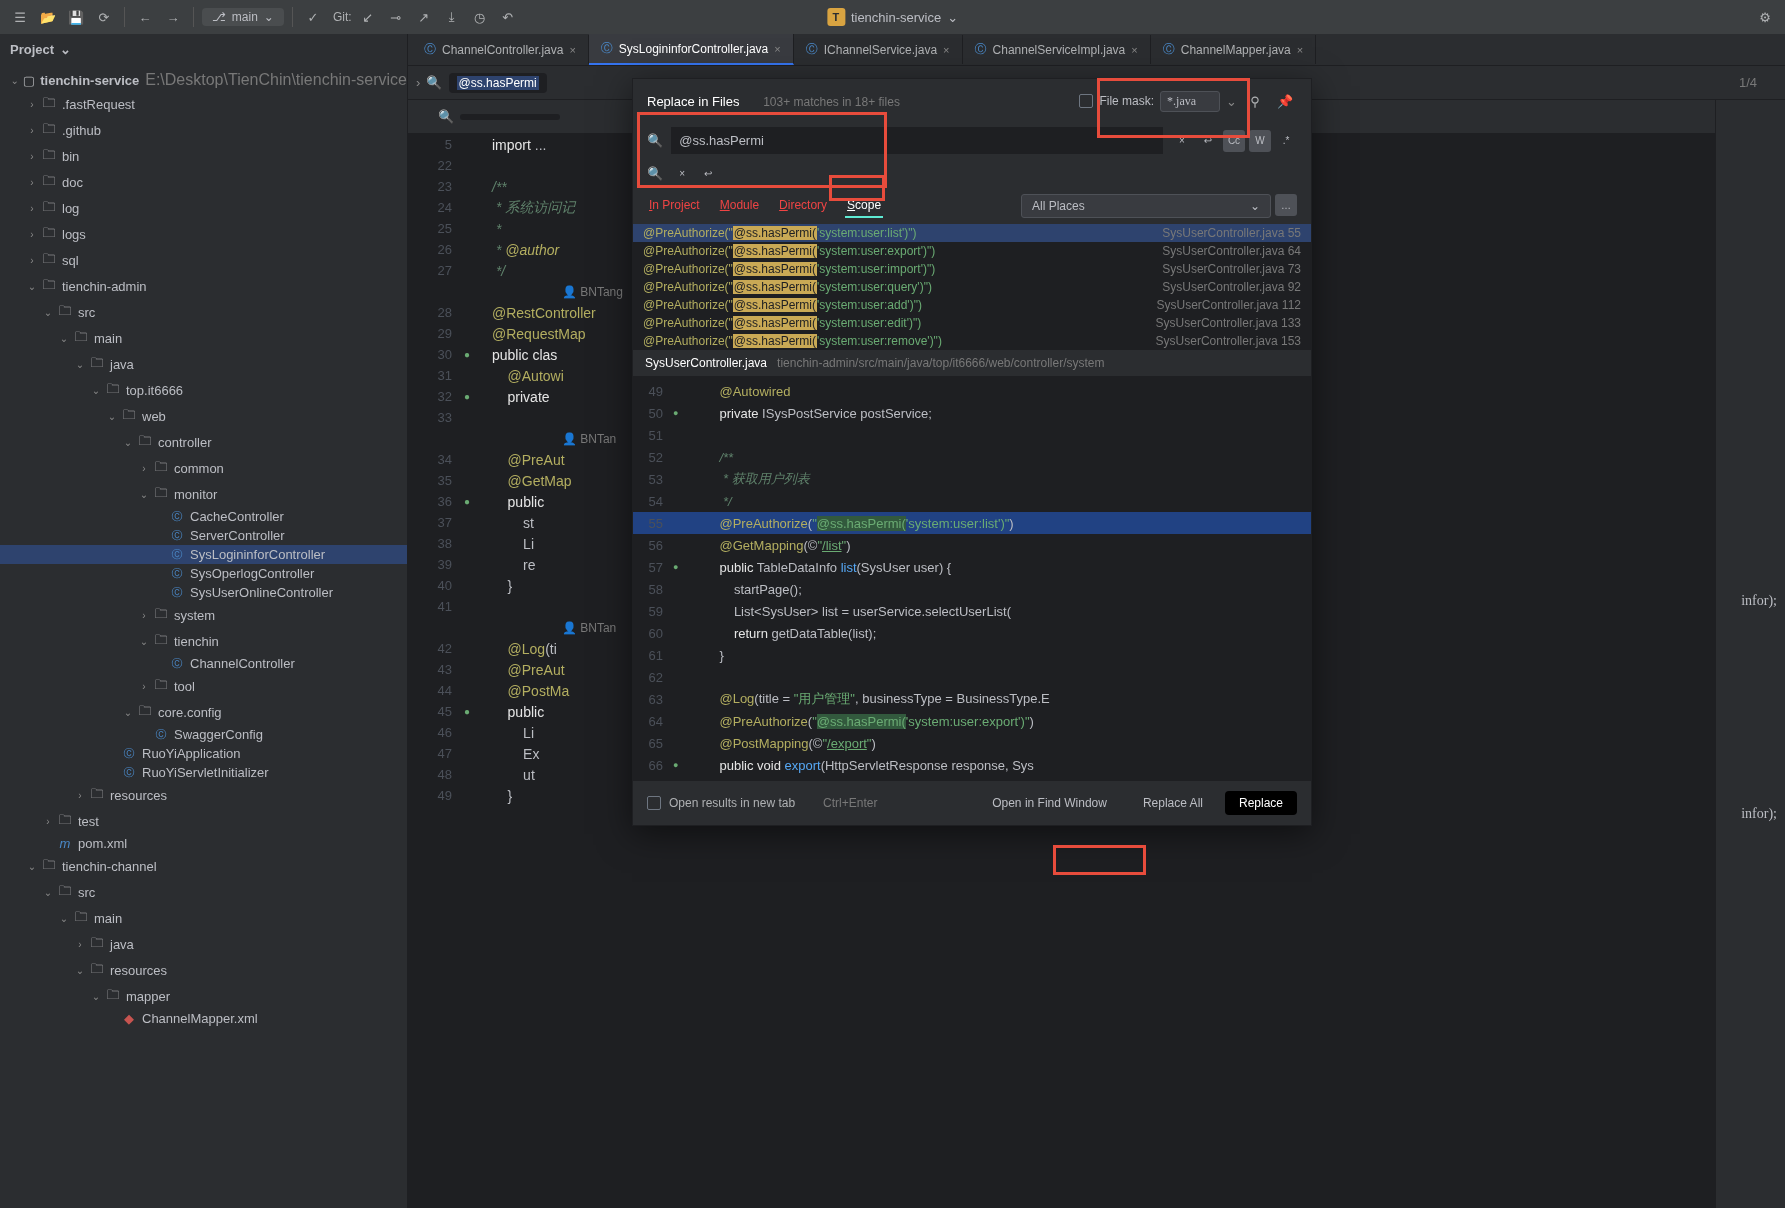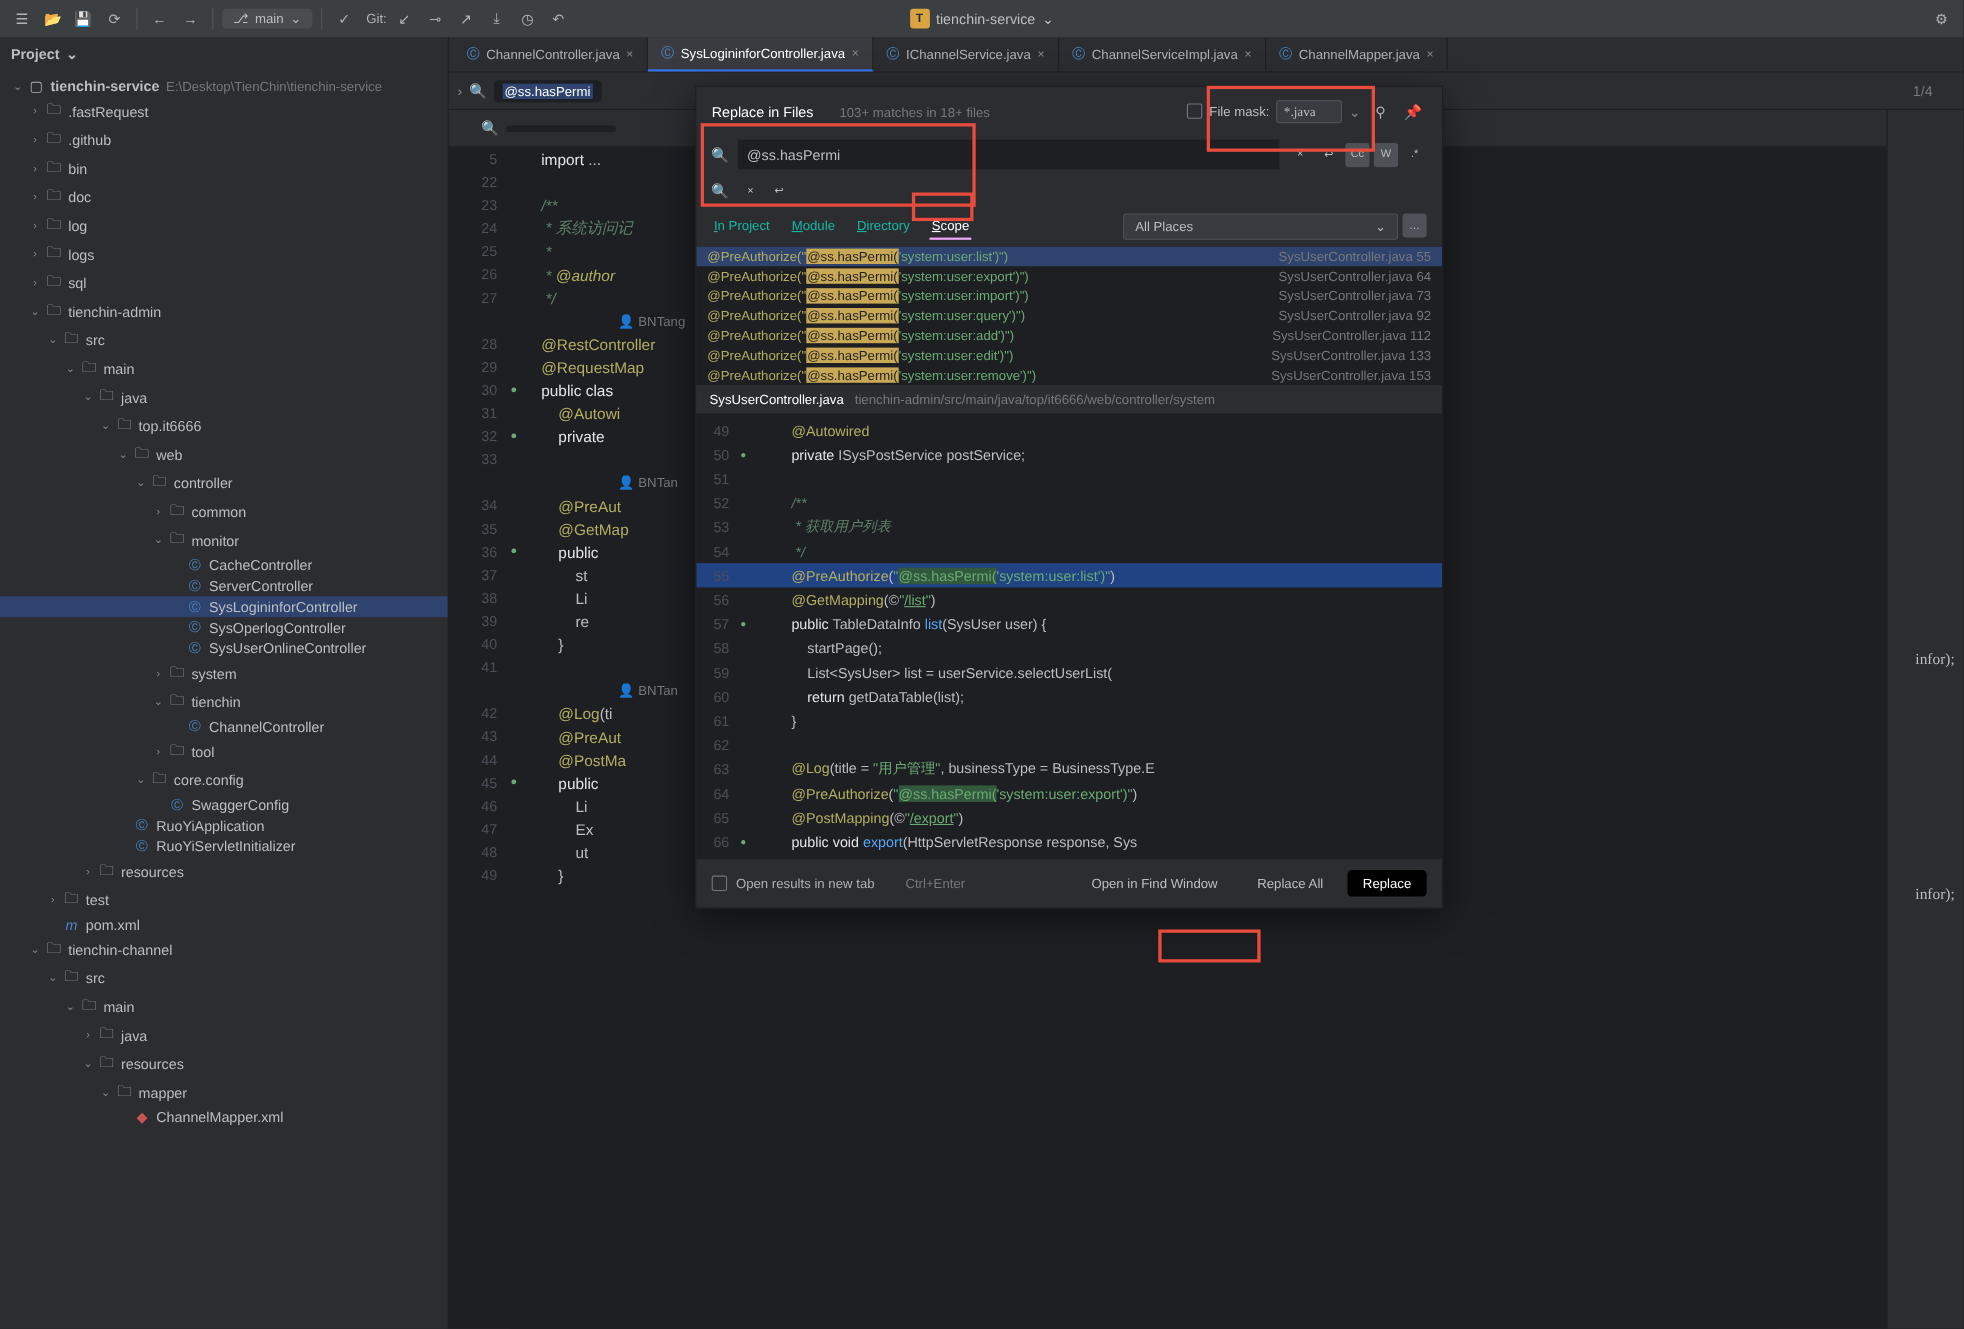--- a/index.html
+++ b/index.html
@@ -15,21 +15,21 @@
 .sidebar { width:408px; background:#2b2d30; border-right:1px solid #1e1f22; overflow-y:auto; }
 .project-header { padding:8px 10px; font-weight:bold; font-size:13px; display:flex; align-items:center; gap:6px; }
 .tree { padding:4px 0; }
 .tree-item { display:flex; align-items:center; padding:2px 0; cursor:pointer; white-space:nowrap; }
 .tree-item.selected { background:#2e436e; color:#fff; }
 .tree-arrow { width:16px; text-align:center; color:#888; font-size:10px; }
 .tree-icon { width:18px; margin-right:4px; display:flex; align-items:center; justify-content:center; }
 .folder-icon { color:#afb1b3; }
 .class-icon { color:#4a88c7; font-size:11px; }
 .tree-label { color:#bcbec4; }
-.tree-path { color:#787878; font-size:12px; margin-left:6px; }
+.tree-path { color:#787878; font-size:16px; margin-left:6px; }
 .indent-0{padding-left:8px}.indent-1{padding-left:24px}.indent-2{padding-left:40px}.indent-3{padding-left:56px}.indent-4{padding-left:72px}.indent-5{padding-left:88px}.indent-6{padding-left:104px}.indent-7{padding-left:120px}.indent-8{padding-left:136px}.indent-9{padding-left:152px}
 .editor-area { flex:1; display:flex; flex-direction:column; position:relative; }
 .tabs { height:32px; background:#2b2d30; display:flex; align-items:center; border-bottom:1px solid #1e1f22; padding-left:4px; }
 .tab { padding:6px 12px; display:flex; align-items:center; gap:6px; font-size:12px; color:#afb1b3; cursor:pointer; border-right:1px solid #1e1f22; }
 .tab.active { background:#393b40; color:#fff; border-bottom:2px solid #3574f0; }
 .tab-close { color:#888; font-size:11px; }
 .search-bar { height:34px; background:#2b2d30; display:flex; align-items:center; padding:0 8px; gap:6px; border-bottom:1px solid #1e1f22; }
 .search-input-box { background:#1e1f22; border-radius:4px; padding:3px 8px; display:flex; align-items:center; gap:6px; }
 .search-text { background:#2e436e; padding:0 2px; color:#fff; font-size:12px; }
 .editor-content { flex:1; background:#1e1f22; font-family:'JetBrains Mono',Consolas,monospace; font-size:14px; overflow:hidden; position:relative; }
@@ -45,22 +45,22 @@
 .dialog-matches { color:#787878; font-size:12px; margin-left:20px; }
 .file-mask-area { display:flex; align-items:center; gap:6px; }
 .file-mask-input { background:#393b40; border:1px solid #4e5157; padding:2px 6px; border-radius:3px; width:60px; font-size:12px; color:#bcbec4;font-family:Liberation Serif, serif; }
 .dialog-input-row { padding:4px 14px; display:flex; align-items:center; gap:8px; }
 .dialog-input { flex:1; background:#1e1f22; border:none; padding:6px 8px; color:#bcbec4; font-size:13px; outline:none; }
 .dialog-input-icons { display:flex; gap:4px; }
 .icon-btn { width:22px; height:22px; display:flex; align-items:center; justify-content:center; background:#4e5157; border-radius:3px; font-size:10px; cursor:pointer; }
 .icon-btn.plain { background:transparent; }
 .dialog-tabs { padding:6px 14px; display:flex; gap:16px; align-items:center; justify-content:space-between; }
 .dialog-tab-group { display:flex; gap:16px; }
-.dialog-tab { font-size:12px; color:#14b8a6; cursor:pointer; padding:4px 2px; }
-.dialog-tab.active { color:#fff; border-bottom:2px solid #f0abfc; }
+.dialog-tab { font-size:12px; color:#ef4444; cursor:pointer; padding:4px 2px; }
+.dialog-tab.active { color:#fff; border-bottom:2px solid #5eead4; }
 .dialog-tab u { text-decoration:underline; }
 .scope-select { display:flex; gap:4px; }
 .scope-dropdown { background:#393b40; border:1px solid #4e5157; padding:4px 10px; border-radius:3px; font-size:12px; width:250px; display:flex; justify-content:space-between; }
 .results { background:#1e1f22; max-height:150px; overflow:hidden; }
 .result-row { display:flex; padding:2px 10px; font-family:Consolas,monospace; font-size:12px; justify-content:space-between; }
 .result-row.sel { background:#2e436e; }
 .result-text { white-space:pre; }
 .hl { background:#c9a955; color:#1e1f22; padding:0 1px; }
 .result-loc { color:#787878; font-size:12px; }
 .preview-header { padding:6px 12px; background:#2b2d30; display:flex; gap:10px; font-size:12px; }

